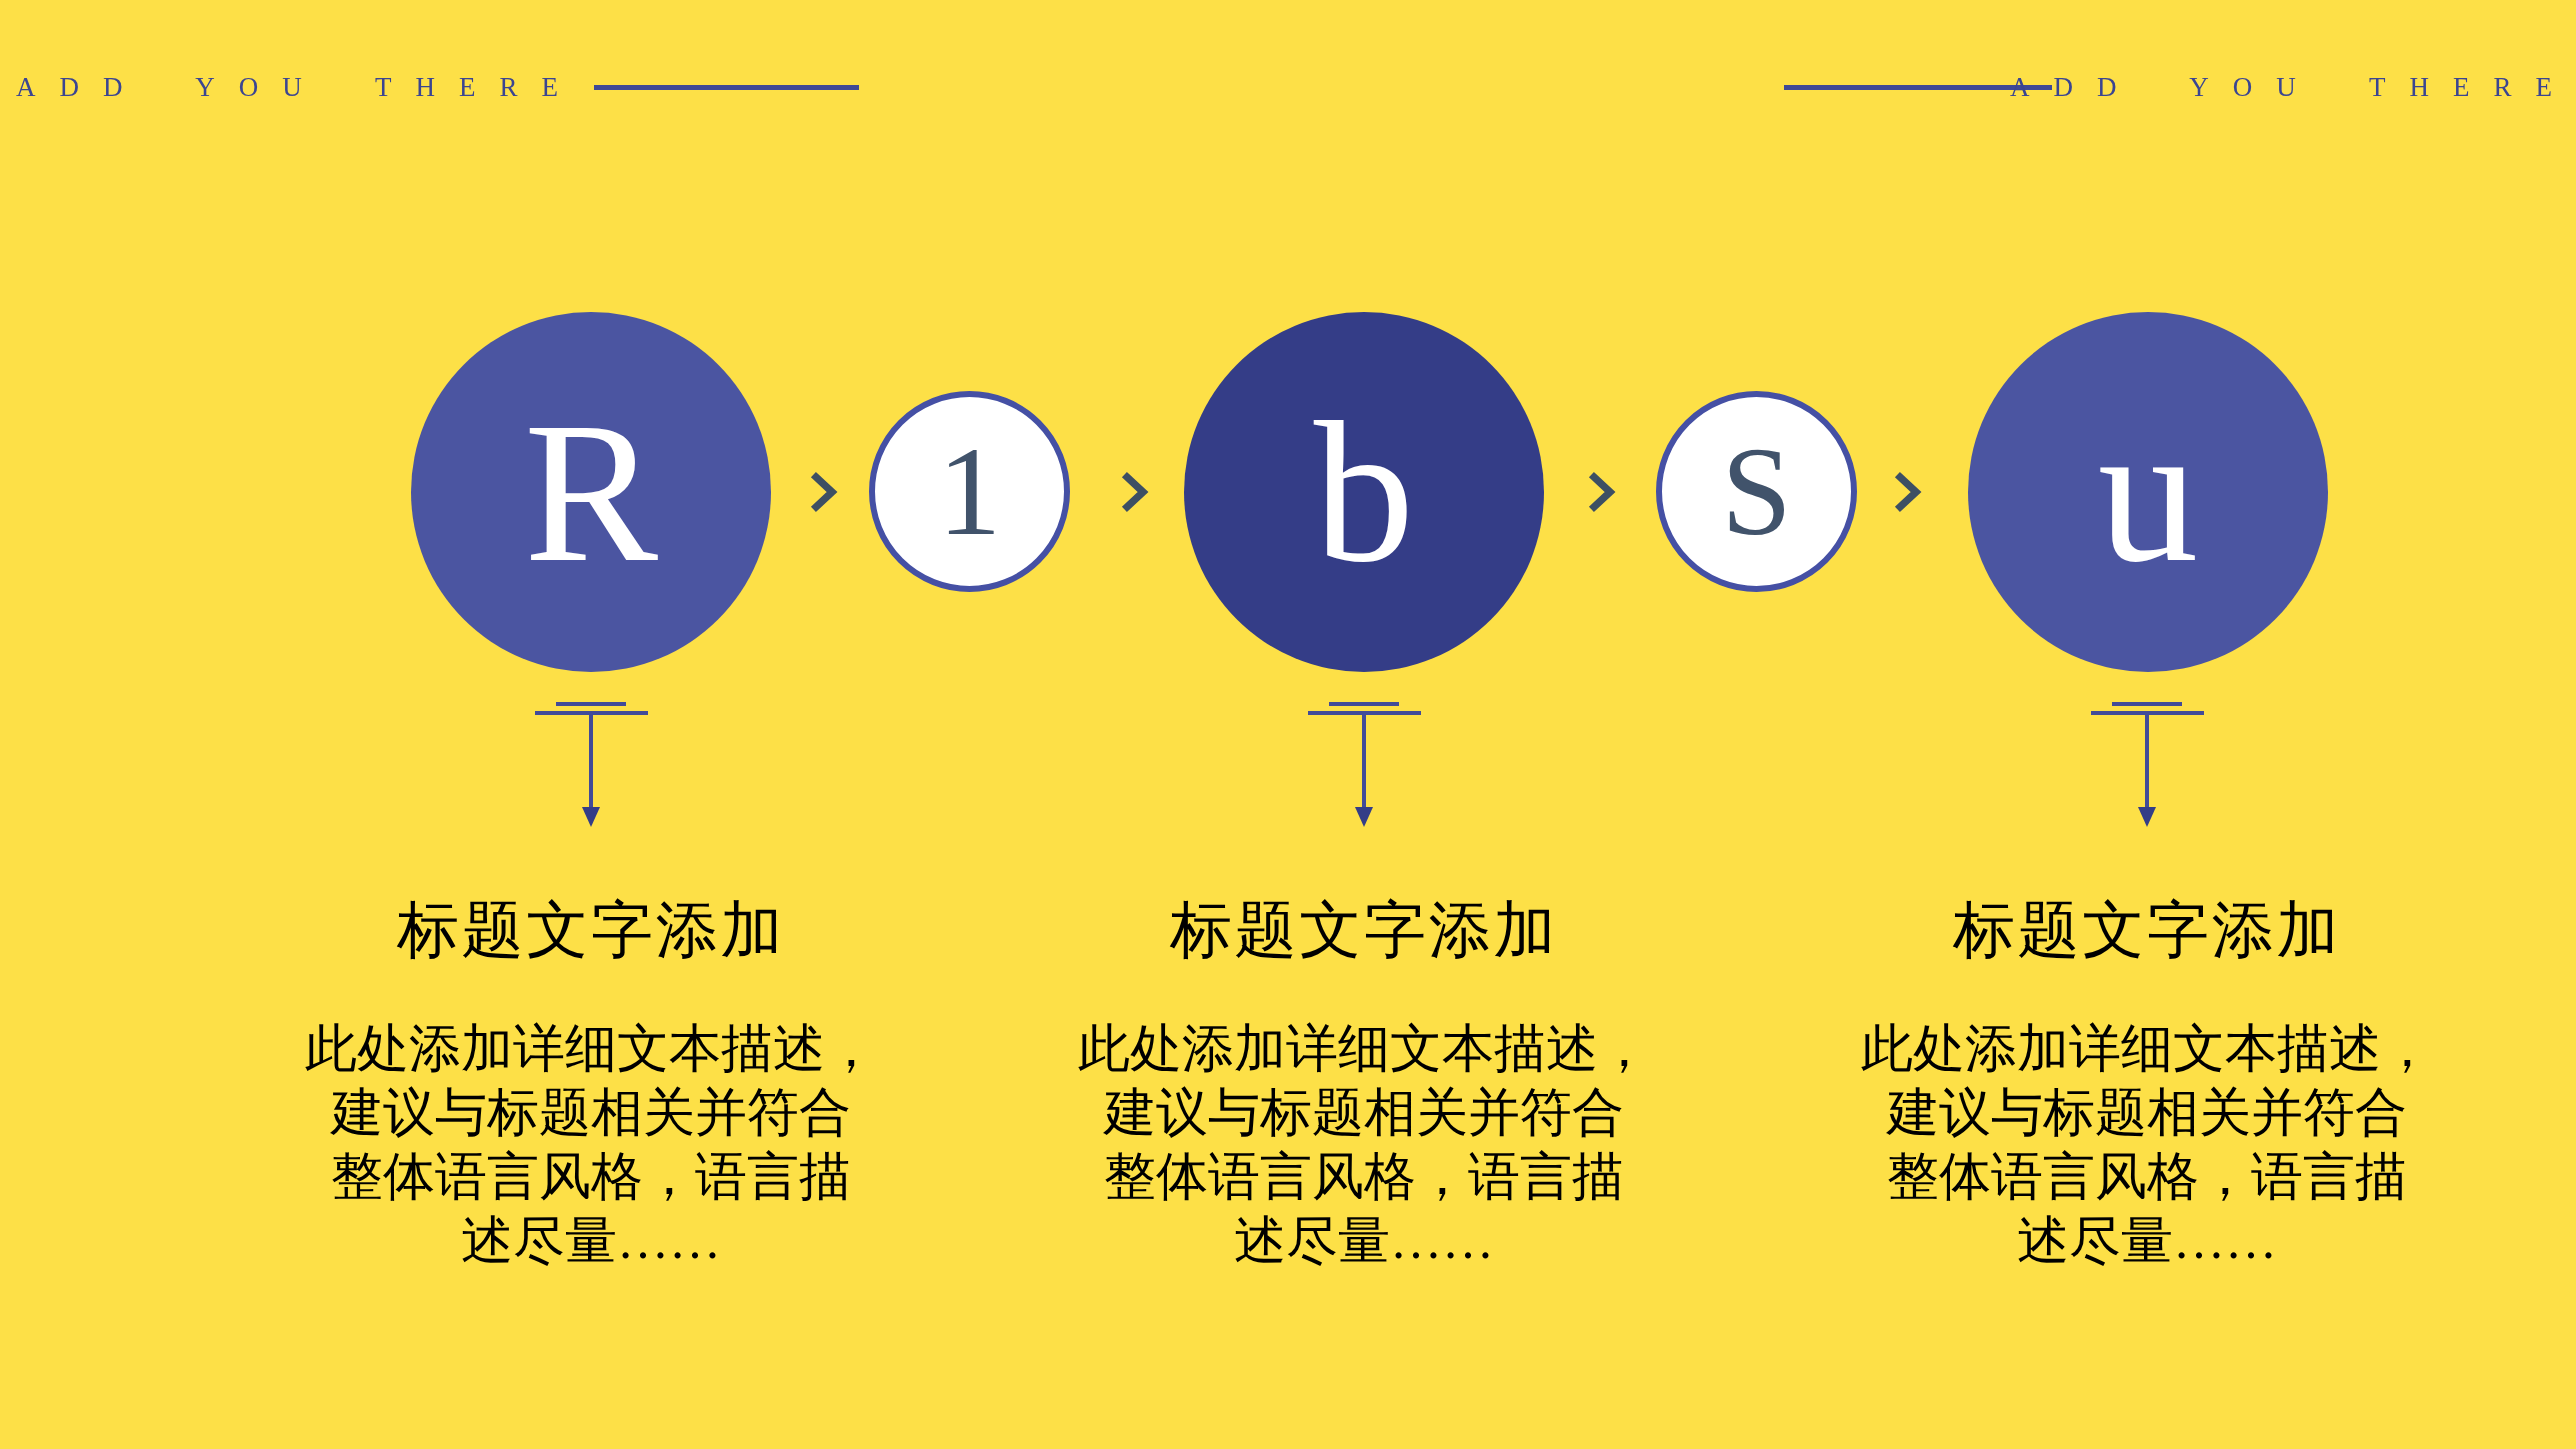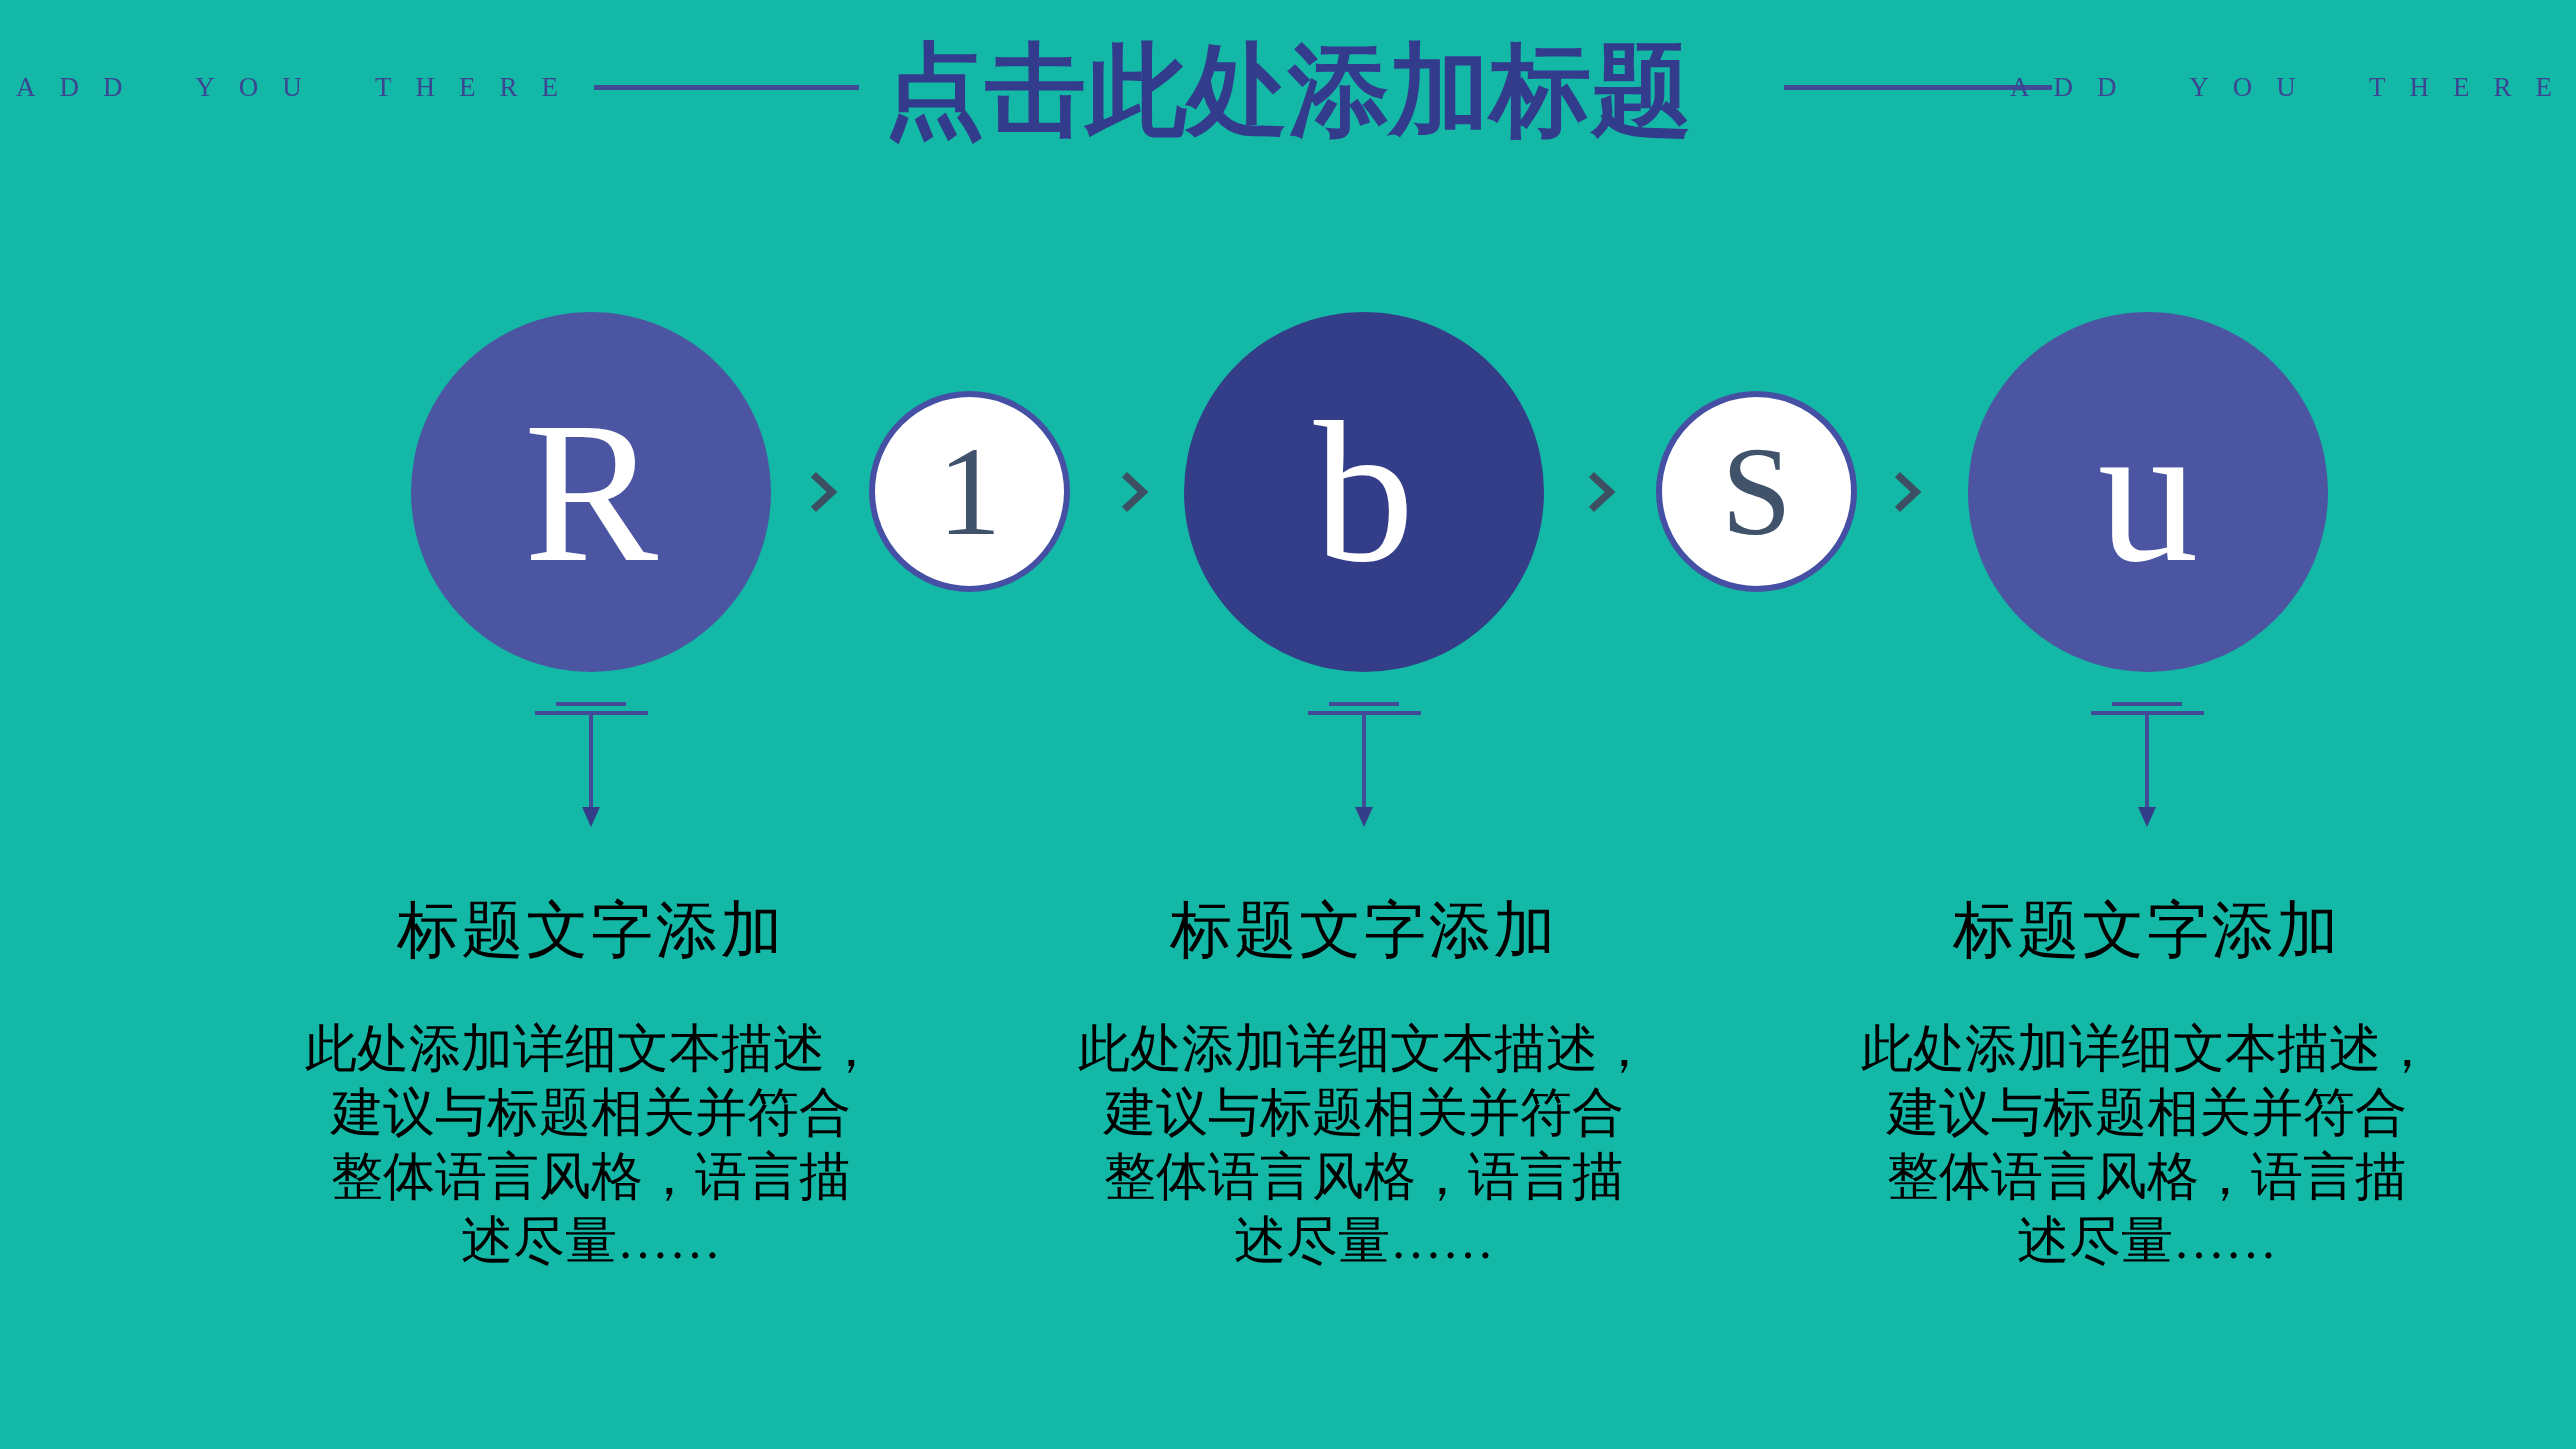--- a/index.html
+++ b/index.html
@@ -1,20 +1,20 @@
 <!DOCTYPE html>
 <html style="font-size:10.7px"><head>
 <meta charset="utf-8">
 <style>
   html, body { margin: 0; padding: 0; background: #ffffff; }
   .slide {
     position: relative;
     width: 2576px;
     height: 1449px;
-    background: #14b8a6;
+    background: #fde047;
     overflow: hidden;
     font-family: "Liberation Serif", "DejaVu Serif", serif;
   }
 
   
   .hdr-label {
     position: absolute;
     top: 67px;
     height: 40px;
     line-height: 40px;
@@ -153,21 +153,20 @@
     font-family: "Liberation Serif", "DejaVu Serif", serif;
   }
 </style>
 </head>
 <body>
 
 <div class="slide">
 
   <div class="hdr-label left">ADD YOU THERE</div>
   <div class="hdr-line left"></div>
-  <h1 class="slide-title">点击此处添加标题</h1>
   <div class="hdr-line right"></div>
   <div class="hdr-label right">ADD YOU THERE</div>
 
   <div class="node node-large n1" style="background: rgb(75, 85, 161);">
     <span class="node-letter" style="color: rgb(255, 255, 255);">R</span>
   </div>
 
   <svg class="chevron c1" viewBox="0 0 44 66">
     <polyline points="8,7 36,33 8,59" fill="none" stroke-width="11" stroke="#3D4F63"></polyline>
   </svg>

